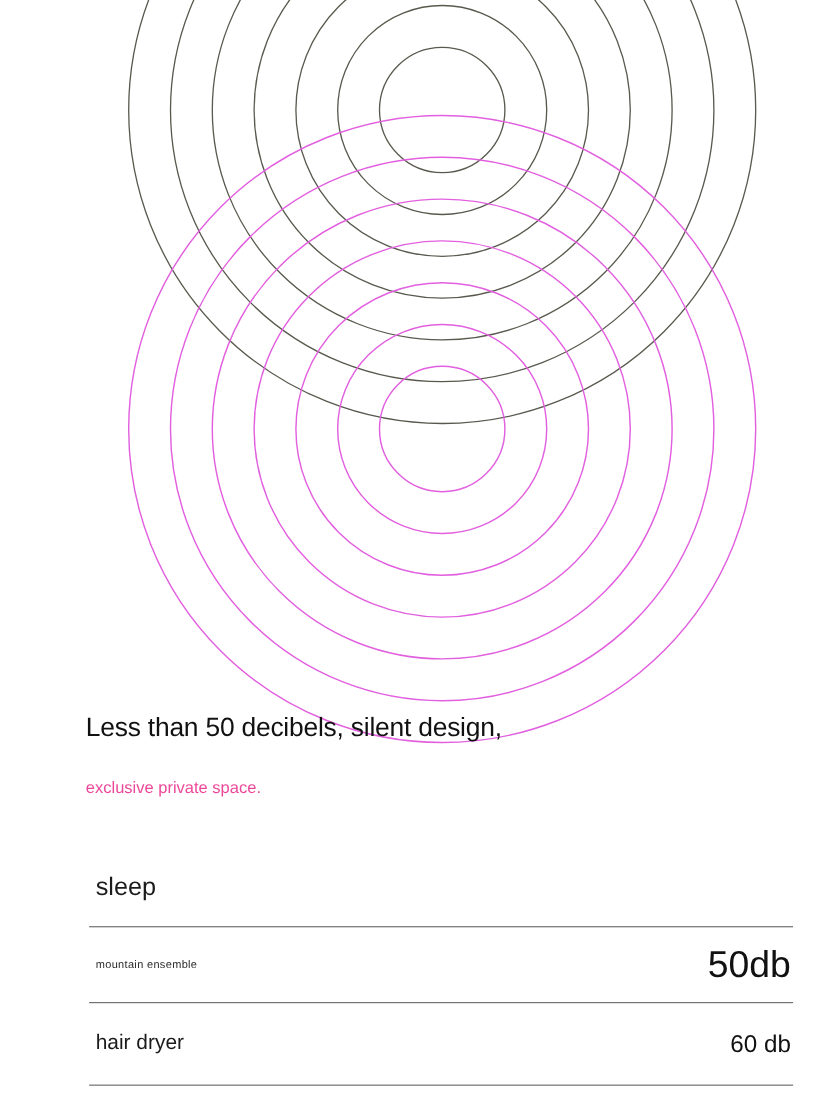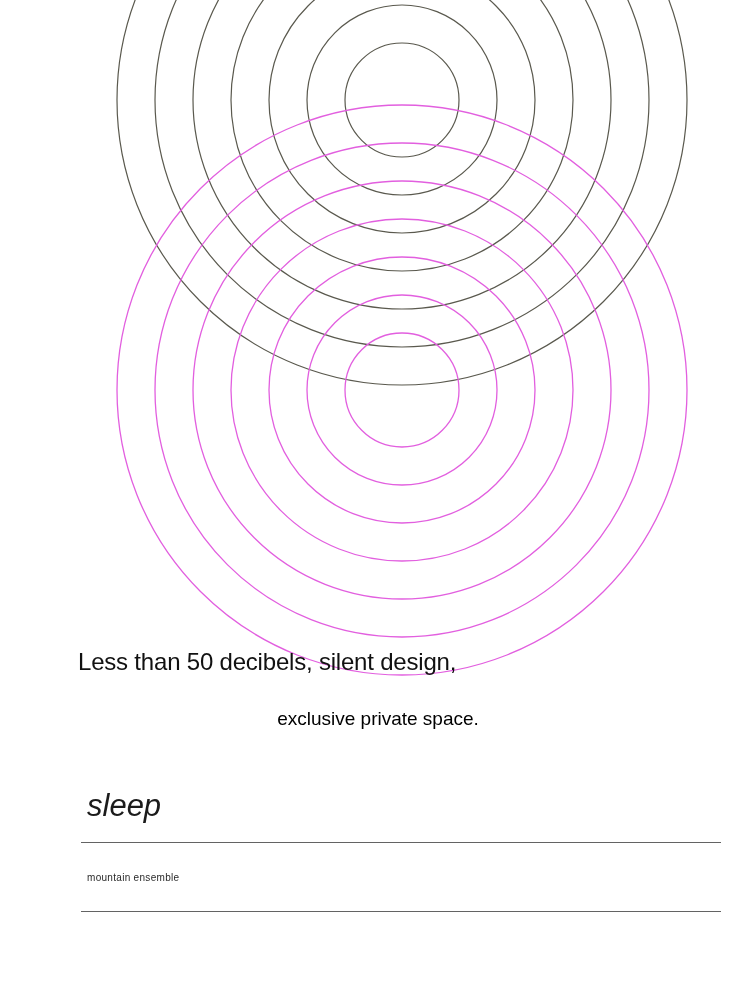--- a/index.html
+++ b/index.html
@@ -28,25 +28,24 @@
   }
   .headline-line1 {
     font-size: 24px;
     font-weight: 400;
     letter-spacing: -0.2px;
     color: #111111;
     line-height: 1.2;
   }
   .headline-line2 {
     margin-top: 31px;
-    font-size: 19px;
+    font-size: 15px;
     font-weight: 400;
-    color: #000000;
+    color: #ec4899;
     line-height: 1.2;
-    text-align: center;
   }
   .noise-table {
     position: absolute;
     left: 48px;
     top: 770px;
     width: 640px;
   }
   .noise-row {
     display: flex;
     align-items: center;
@@ -58,21 +57,21 @@
   .noise-row.r3 { height: 75px; }
   .noise-label {
     padding-left: 6px;
     color: #1b1b1b;
   }
   .noise-value {
     padding-right: 2px;
     color: #111111;
     white-space: nowrap;
   }
-  .label-md   { font-size: 31px; font-style: italic; }
+  .label-md   { font-size: 23px; }
   .label-tiny { font-size: 10px; letter-spacing: 0.3px; color: #2a2a2a; }
   .label-sm   { font-size: 19px; }
   .value-lg   { font-size: 34px; }
   .value-md   { font-size: 22px; }
 </style>
 </head>
 <body>
 
 <div class="page">
 
@@ -97,16 +96,21 @@
     <div class="headline-line1">Less than 50 decibels, silent design,</div>
     <div class="headline-line2">exclusive private space.</div>
   </div>
 
   <div class="noise-table">
     <div class="noise-row r1">
       <span class="noise-label label-md">sleep</span>
     </div>
     <div class="noise-row r2">
       <span class="noise-label label-tiny">mountain ensemble</span>
+      <span class="noise-value value-lg">50db</span>
+    </div>
+    <div class="noise-row r3">
+      <span class="noise-label label-sm">hair dryer</span>
+      <span class="noise-value value-md">60 db</span>
     </div>
   </div>
 
 </div>
 
 </body></html>

